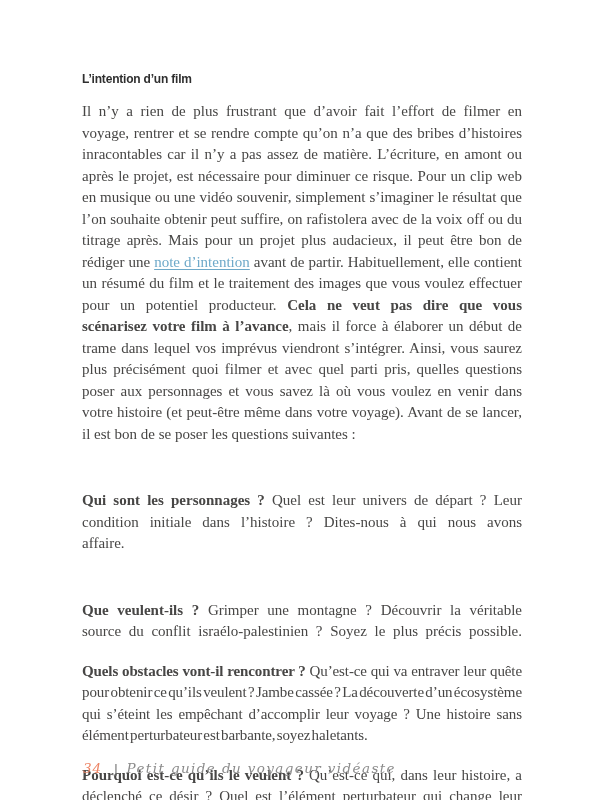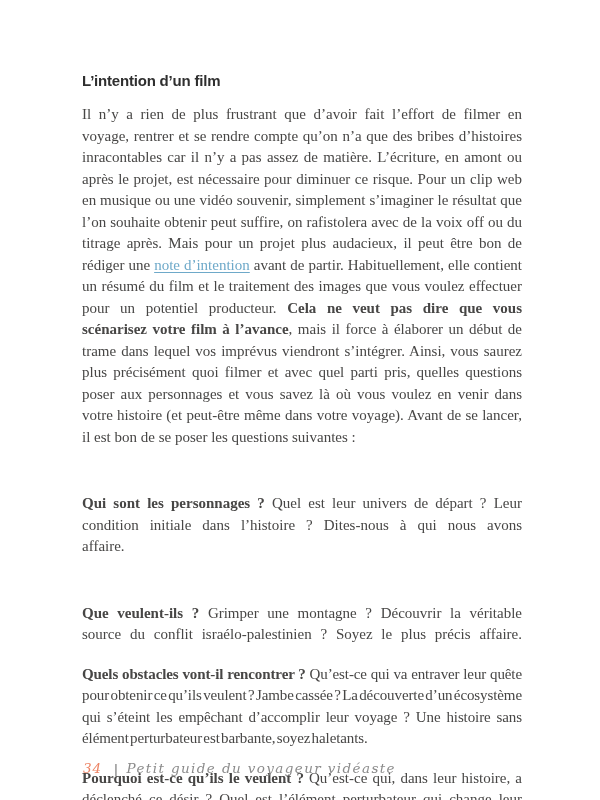--- a/index.html
+++ b/index.html
@@ -11,21 +11,21 @@
     font-family:"Liberation Serif", serif;
   }
   .content{
     position:absolute;
     left:82px;top:72px;
     width:440px;
   }
   .heading{
     font-family:"Liberation Sans", sans-serif;
     font-weight:bold;
-    font-size:15px;
+    font-size:12px;
     letter-spacing:-0.2px;
     color:var(--heading-color,#2f2f2f);
     margin:0 0 15px 0;
   }
   .para{
     font-size:15px;
     line-height:21.5px;
     color:var(--body-color,#474645);
     text-align:justify;
     margin:0 0 18px 0;
@@ -76,21 +76,21 @@
 </style>
 </head>
 <body>
 
 <div class="page">
   <div class="content">
     <h2 class="heading">L’intention d’un film</h2>
     <div id="paragraph-list">
         <p class="para "><span>Il n’y a rien de plus frustrant que d’avoir fait l’effort de filmer en voyage, rentrer et se rendre compte qu’on n’a que des bribes d’histoires inracontables car il n’y a pas assez de matière. L’écriture, en amont ou après le projet, est nécessaire pour diminuer ce risque. Pour un clip web en musique ou une vidéo souvenir, simplement s’imaginer le résultat que l’on souhaite obtenir peut suffire, on rafistolera avec de la voix off ou du titrage après. Mais pour un projet plus audacieux, il peut être bon de rédiger une </span><a class="link" href="#">note d’intention</a><span> avant de partir. Habituellement, elle contient un résumé du film et le traitement des images que vous voulez effectuer pour un potentiel producteur. </span><span class="bold">Cela ne veut pas dire que vous scénarisez votre film à l’avance</span><span>, mais il force à élaborer un début de trame dans lequel vos imprévus viendront s’intégrer. Ainsi, vous saurez plus précisément quoi filmer et avec quel parti pris, quelles questions poser aux personnages et vous savez là où vous voulez en venir dans votre histoire (et peut-être même dans votre voyage). Avant de se lancer, il est bon de se poser les questions suivantes :</span></p>
         <p class="para stretch"><span class="bold">Qui sont les personnages ? </span><span>Quel est leur univers de départ ? Leur condition initiale dans l’histoire ? Dites-nous à qui nous avons affaire.</span></p>
-        <p class="para stretch"><span class="bold">Que veulent-ils ? </span><span>Grimper une montagne ? Découvrir la véritable source du conflit israélo-palestinien ? Soyez le plus précis affaire.</span></p>
+        <p class="para stretch"><span class="bold">Que veulent-ils ? </span><span>Grimper une montagne ? Découvrir la véritable source du conflit israélo-palestinien ? Soyez le plus précis possible.</span></p>
         <p class="para tight"><span class="bold">Quels obstacles vont-il rencontrer ? </span><span>Qu’est-ce qui va entraver leur quête pour obtenir ce qu’ils veulent ? Jambe cassée ? La découverte d’un écosystème qui s’éteint les empêchant d’accomplir leur voyage ? Une histoire sans élément perturbateur est barbante, soyez haletants.</span></p>
         <p class="para "><span class="bold">Pourquoi est-ce qu’ils le veulent ? </span><span>Qu’est-ce qui, dans leur histoire, a déclenché ce désir ? Quel est l’élément perturbateur qui change leur condition de départ qui fait qu’ils veulent ce qu’ils veulent ? Faites-nous sentir pourquoi c’est important pour le personnage.</span></p>
         <p class="para tight"><span class="bold">Comment vont-ils les surmonter ? </span><span>Quelles sont les ressources qu’ils vont utiliser pour se relever ? Par quelle astuce ou truchement vont-ils renverser la situation ? Soyez surprenants.</span></p>
       </div>
   </div>
   <div class="footer">
     <span class="page-num">34</span>
     <span class="sep">|</span>
     <span class="book-title">Petit guide du voyageur vidéaste</span>
   </div>

